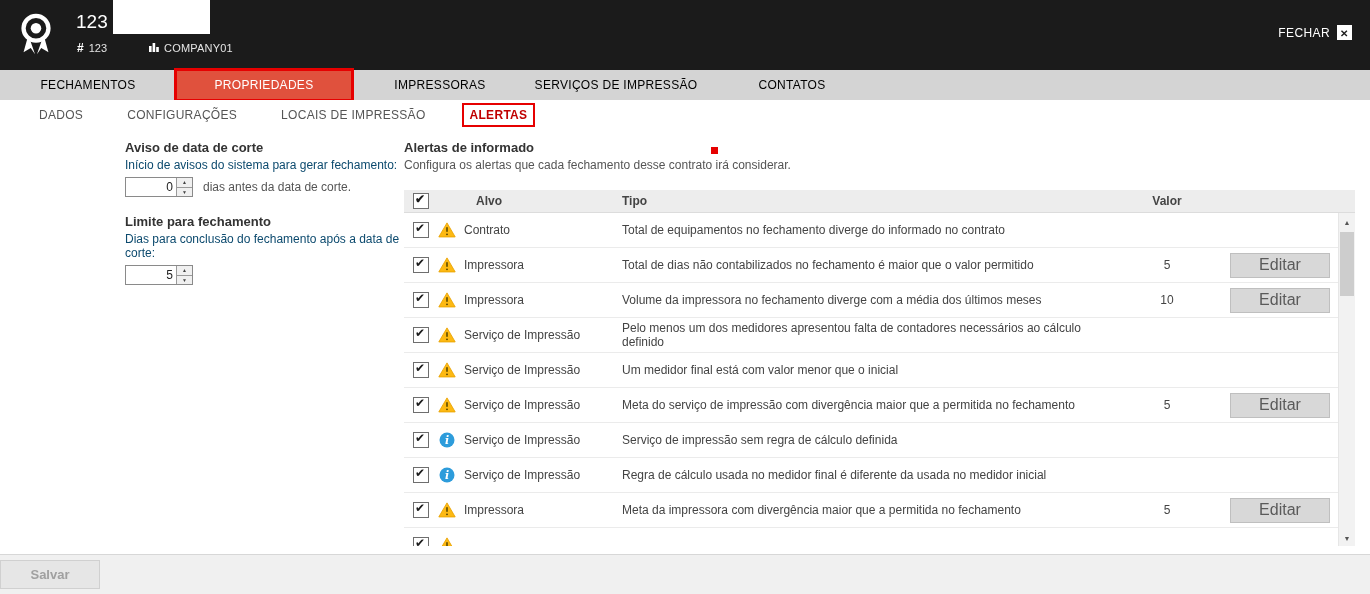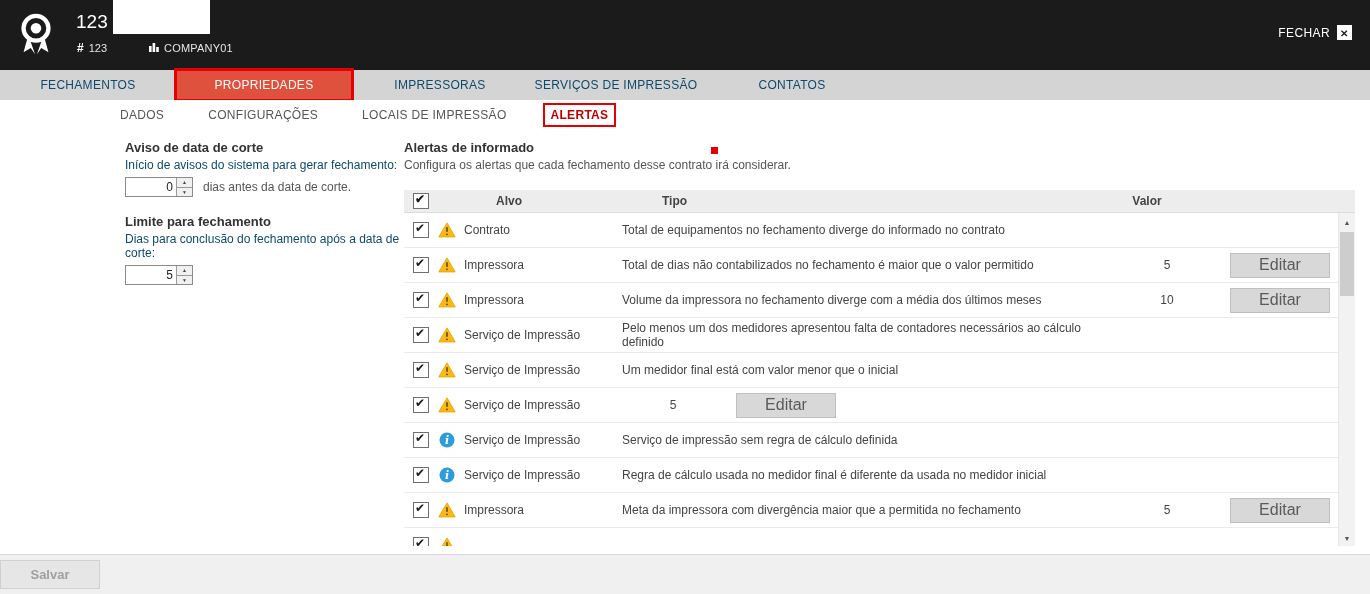--- a/index.html
+++ b/index.html
@@ -14,27 +14,27 @@
   .hdr-title{position:absolute;left:76px;top:11px;font-size:19px;color:#fff;}
   .hdr-subline{position:absolute;left:77px;top:41px;display:flex;align-items:center;gap:18px;font-size:11px;color:#e4e4e4;}
   .idgroup{display:flex;align-items:center;gap:5px;}
   .idgroup b{font-size:12px;color:#fff;}
   .companygroup{display:flex;align-items:flex-start;gap:5px;letter-spacing:.2px;padding-left:24px;}
   .close-group{position:absolute;right:18px;top:25px;display:flex;align-items:center;gap:7px;font-size:12px;letter-spacing:.4px;color:#fff;cursor:pointer;}
   .close-x{width:15px;height:15px;background:#fff;position:relative;}
   .close-x::after{content:"✕";position:absolute;left:50%;top:50%;transform:translate(-50%,-50%);font-size:10px;font-weight:bold;color:#1b1b1b;}
   
   .tabs{position:absolute;left:0;top:70px;right:0;height:30px;background:#d4d4d4;display:flex;}
-  .tab{width:176px;line-height:30px;text-align:center;font-size:12px;color:#0c4a6e;position:relative;cursor:pointer;letter-spacing:.3px;}
+  .tab{width:176px;line-height:30px;text-align:center;font-size:12px;color:#000000;position:relative;cursor:pointer;letter-spacing:.3px;}
   .tab.active{background:var(--accent);color:#fff;}
   .ann{display:none;position:absolute;pointer-events:none;}
   .ann-tab{left:-2px;right:-2px;top:-2px;bottom:-2px;border:3px solid var(--ann);}
   .tab.annotated .ann-tab{display:block;}
   
-  .subtabs{position:absolute;left:0;top:100px;right:0;height:30px;background:#fff;display:flex;padding-left:120px;box-sizing:border-box;text-align:center;}
+  .subtabs{position:absolute;left:0;top:100px;right:0;height:30px;background:#fff;display:flex;padding-left:39px;box-sizing:border-box;text-align:center;}
   .subtab{position:relative;line-height:30px;margin-right:44px;font-size:12px;color:#555;cursor:pointer;letter-spacing:.3px;}
   .subtab.active{color:#c00000;font-weight:bold;}
   .ann-subtab{left:-8px;right:-8px;top:3px;bottom:3px;border:2px solid var(--ann);}
   .subtab.annotated .ann-subtab{display:block;}
   
   .left-col{position:absolute;left:104px;top:140px;width:300px;margin-left:21px;}
   .left-col h3{margin:0 0 3px 0;font-size:13px;color:#333;}
   .left-col p{margin:0 0 5px 0;font-size:12px;color:#0c4a6e;}
   .spin-row{display:flex;align-items:center;gap:10px;margin:0 0 17px 0;}
   .spininput{display:inline-flex;width:68px;height:20px;border:1px solid #8a8a8a;background:#fff;box-sizing:border-box;}
@@ -44,21 +44,21 @@
   .spin-up{border-bottom:1px solid #9a9a9a;}
   .spin-up::after,.spin-down::after{position:absolute;left:50%;top:50%;transform:translate(-50%,-50%);font-size:5px;color:#444;}
   .spin-up::after{content:"▲";}
   .spin-down::after{content:"▼";}
   .suffix{font-size:12px;color:#555;}
   
   .alerts-col{position:absolute;left:404px;top:140px;width:951px;}
   .alerts-col h3{margin:0 0 3px 0;font-size:13px;color:#333;}
   .alerts-col p{margin:0;font-size:12px;color:#555;}
   .table{position:relative;margin-top:18px;width:951px;height:356px;overflow:hidden;}
-  .thead{display:flex;align-items:center;height:23px;background:#ededed;border-bottom:1px solid #dcdcdc;font-size:12px;font-weight:bold;color:#444;box-sizing:border-box;gap:20px;}
+  .thead{display:flex;align-items:center;height:23px;background:#ededed;border-bottom:1px solid #dcdcdc;font-size:12px;font-weight:bold;color:#444;box-sizing:border-box;}
   .cell{box-sizing:border-box;}
   .c-check{width:34px;display:flex;justify-content:center;align-items:center;}
   .c-alvo{width:180px;display:flex;align-items:center;gap:8px;}
   .thead .c-alvo{padding-left:38px;}
   .c-tipo{flex:1;padding-left:4px;padding-right:8px;}
   .c-valor{width:110px;text-align:center;}
   .c-action{width:133px;display:flex;justify-content:center;align-items:center;}
   .tbody{margin-right:17px;}
   .tbody .c-action{width:116px;}
   .trow{display:flex;align-items:center;height:35px;border-bottom:1px solid #ebebeb;font-size:12px;color:#444;box-sizing:border-box;background:#fff;}
@@ -319,20 +319,21 @@
     <div class="cell c-alvo">
       <span class="type-icon">
                 <svg width="18" height="16" viewBox="0 0 20 18">
                   <path d="M10 1 L19.2 16.8 H0.8 Z" fill="#FDB913" stroke="#E8A200" stroke-width="1" stroke-linejoin="round"></path>
                   <rect x="9.1" y="5.6" width="1.8" height="5.6" rx="0.9" fill="#5d4a00"></rect>
                   <circle cx="10" cy="13.9" r="1.1" fill="#5d4a00"></circle>
                 </svg>
               </span>
       <span>Serviço de Impressão</span>
     </div>
+    <div class="cell c-tipo">Meta do serviço de impressão com divergência maior que a permitida no fechamento</div>
     <div class="cell c-valor">5</div>
     <div class="cell c-action">
       <button class="edit-btn">Editar</button>
     </div>
   </div>
 
   <div class="trow">
     <div class="cell c-check">
               <span class="checkbox checked"></span>
             </div>

